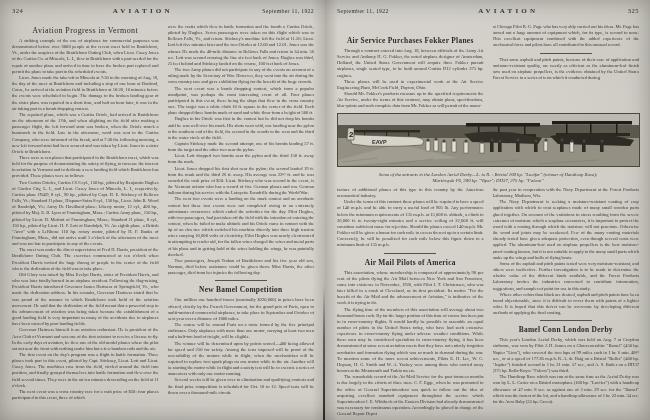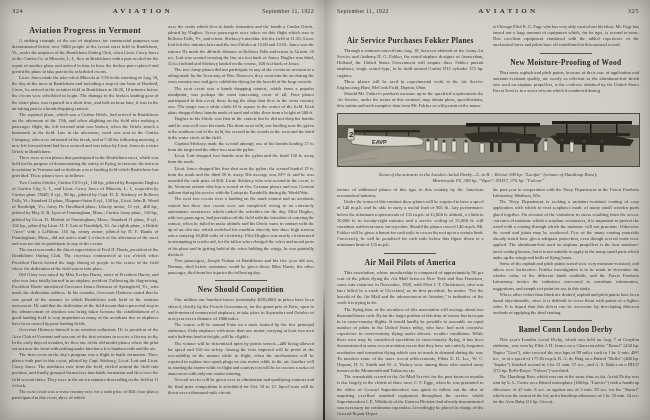--- a/index.html
+++ b/index.html
@@ -11,21 +11,21 @@
     box-shadow:inset 0 0 22px rgba(40,38,32,.35);
   }
   .spread{display:flex;width:100%;height:100%;}
   .page{width:325px;height:420px;box-sizing:border-box;padding:7px 11px 4px 12px;overflow:hidden;}
   .page-head{display:flex;align-items:baseline;justify-content:space-between;height:11px;margin-bottom:6px;}
   .pgnum{font-size:6.5px;letter-spacing:.5px;}
   .masthead{font-size:7px;letter-spacing:3.2px;font-weight:bold;}
   .issue-date{font-size:5.8px;letter-spacing:.3px;}
   .cols{display:flex;gap:9px;}
   .col{width:147px;overflow:hidden;}
-  h2.art{font-size:8px;font-weight:bold;text-align:center;letter-spacing:.4px;margin:2px 0 3px 0;color:#2c2a25;}
+  h2.art{font-size:8px;font-weight:normal;text-align:center;letter-spacing:.4px;margin:2px 0 3px 0;color:#2c2a25;}
   h3.art{font-size:7.4px;font-weight:bold;text-align:center;letter-spacing:.3px;margin:4px 0 3px 0;color:#2c2a25;}
   p.b{font-size:4.6px;line-height:6.15px;text-align:justify;margin:0;text-indent:7px;
       color:#3b3832;word-spacing:-0.2px;}
   .rule{width:52px;border:none;border-top:1px solid #55524b;margin:4px auto 3px auto;height:0;}
   .photo-wrap{margin:1px 0 2px 0;}
   .photo-frame{border:1px solid #4a473f;background:#b4b1a8;}
   .caption{font-size:4.8px;line-height:6px;font-style:italic;text-align:center;color:#3a3731;margin:1px 4px 3px 4px;}
   .gutter{position:absolute;left:312px;top:0;width:26px;height:420px;pointer-events:none;
     background:linear-gradient(to right, rgba(60,56,48,0) 0%, rgba(60,56,48,.16) 45%, rgba(60,56,48,.22) 52%, rgba(60,56,48,0) 100%);}
   .binding-line{position:absolute;left:323px;top:285px;width:2px;height:135px;pointer-events:none;
@@ -62,21 +62,21 @@
           <p class="b" style="text-indent:0">were the crafts which flew in battle formation and the fourth a Curtiss Oriole, piloted by Hughes.  Seven passengers were taken on this flight which was to Bellows Falls, Vt., and return.  Stickney's machine left the field at 11.56; Lieut. Lott left five minutes later and the two Orioles at 12.00 and 12.01.  Jones was the winner.  He made the 40-mile distance to Bellows Falls and return in 34 min. 56 sec.  Lott was second crossing the line six feet back of Jones; Hughes was third, 25 feet behind and Stickney landed on the course, 100 feet back of Jones.</p>
           <p class="b">The two Army planes did not participate in any of the events on account of a ruling made by the Secretary of War. However, they went into the air during the cross country race and gave exhibition flying for the benefit of the huge crowds.</p>
           <p class="b">The next event was a bomb dropping contest, which from a popular standpoint, was perhaps the most interesting event of all.  Four planes participated in this event, these being the ships that flew in the cross country race.  The target was a white cloth 10 ft. square in the center of the field.  Each plane dropped three bombs made of sand and white flour from a height of 500 ft.</p>
           <p class="b">Hughes in his Oriole was first in the contest but he did not drop his bombs until he was well over his mark.  His shots went wild, one landing near the pylon at the southern end of the field, the second in the woods to the west and the third in the water circle of the field.</p>
           <p class="b">Captain Stickney made the second attempt, one of his bombs landing 57 ft. from the target and the other two near the pylon.</p>
           <p class="b">Lieut. Lott dropped two bombs near the pylon and the third 150 ft. away from the mark.</p>
           <p class="b">Lieut. Jones dropped his first shot near the pylon; the second landed 19 ft. from the mark and the third 26 ft. away. His average was 22½ ft. and he was awarded the cash prize of $50.  Lieut. Stickney who was second in the event, is the Vermont aviator who has a record of five German planes and one German balloon during his service with the Lafayette Escadrille during the World War.</p>
           <p class="b">The next two events were a landing on the mark contest and an acrobatic contest but these two events were not completed owing to an extremely unfortunate occurrence which ended the activities for the day.  Pilot Hughes, with two passengers, had just taken off the field with the intention of entering the contest, when he failed to make altitude and his Oriole came in contact with the tip of an elm tree which switched his machine directly into three high tension wires carrying 10,000 volts of electricity.  Pilot Hughes was nearly electrocuted in attempting to render aid, for the fallen wires charged the wires and metal parts of his plane and in getting hold of the wires holding the wings, he was painfully shocked.</p>
           <p class="b">Two passengers, Joseph Trahan of Brattleboro and his five year old son, Norman, died before assistance could be given them.  Miss Harris, the other passenger, died from her injuries the following day.</p>
           <hr class="rule">
-          <h3 class="art">New Should Competition</h3>
+          <h3 class="art">New Bamel Competition</h3>
           <p class="b">One million one hundred francs (nominally $220,000) in prizes have been offered, chiefly by the French Government, for the grand prix of Paris, open to multi-motored commercial airplanes, to take place in September and October of next year over a distance of 1800 miles.</p>
           <p class="b">The course will be around Paris on a route formed by the five principal airdromes.  Only airplanes with more than one motor, carrying at least two men and a half-ton load of freight, will be eligible.</p>
           <p class="b">The winner will be determined upon by points scored—400 being allowed for speed and 250 for safety.  Among the tests imposed will be proof of the accessibility of the motors while in flight, when the mechanician will be required to replace two spark plugs on one motor while in the air.  Another will be starting the motor while in flight and a safety test will be to execute a series of maneuvers with only one motor running.</p>
           <p class="b">Several weeks will be given over to elimination and qualifying contests and the final prize competition is scheduled for Oct. 10 to 12.  Speed tests will be flown over a thousand-mile circuit.</p>
         </div>
       </div>
     </div>
 
     <div class="page">
       <div class="page-head">
@@ -88,21 +88,20 @@
       <div class="cols" style="height:88px">
         <div class="col">
           <h3 class="art" style="margin-top:12px">Air Service Purchases Fokker Planes</h3>
           <p class="b">Through a contract entered into Aug. 18, between officials of the Army Air Service and Anthony H. G. Fokker, the noted airplane designer of Amsterdam, Holland, the United States Government will acquire three Fokker pursuit airplanes, single seated type, to be built around Curtiss D12 cylinder 375 hp. engines.</p>
           <p class="b">These planes will be used in experimental work at the Air Service Engineering Plant, McCook Field, Dayton, Ohio.</p>
           <p class="b">Should Mr. Fokker's products measure up to the specified requirements the Air Service, under the terms of this contract, may obtain plans, specifications, blue-prints and such complete data from Mr. Fokker as will permit of the manu-</p>
         </div>
         <div class="col">
           <p class="b" style="text-indent:0">at Chicago Pilot R. G. Page who has very ably carried out his ideas.  Mr. Page has turned out a large amount of equipment which, for its type, is second to none.  This excellent equipment combined with the added experience of the mechanical force and pilots have all contributed to this unusual record.</p>
           <hr class="rule">
-          <h3 class="art">New Moisture-Proofing of Wood</h3>
           <p class="b">That some asphalt and pitch paints, because of their ease of application and moisture-resistant quality, are nearly as efficient as the aluminum-leaf finish now used on airplane propellers, is the evidence obtained by the United States Forest Service in a series of tests which it conducted during</p>
         </div>
       </div>
 
       <div class="photo-wrap">
         <svg class="photo-frame" width="301" height="52" viewBox="0 0 301 52">
           <rect x="0" y="0" width="301" height="14" fill="#bcb9b0"></rect>
           <rect x="0" y="11" width="301" height="15" fill="#5d584e"></rect>
           <rect x="0" y="24" width="301" height="28" fill="#949084"></rect>
           <path d="M0,46 L60,30 L120,44 L0,52 Z" fill="#a7a396" opacity="0.7"></path>

